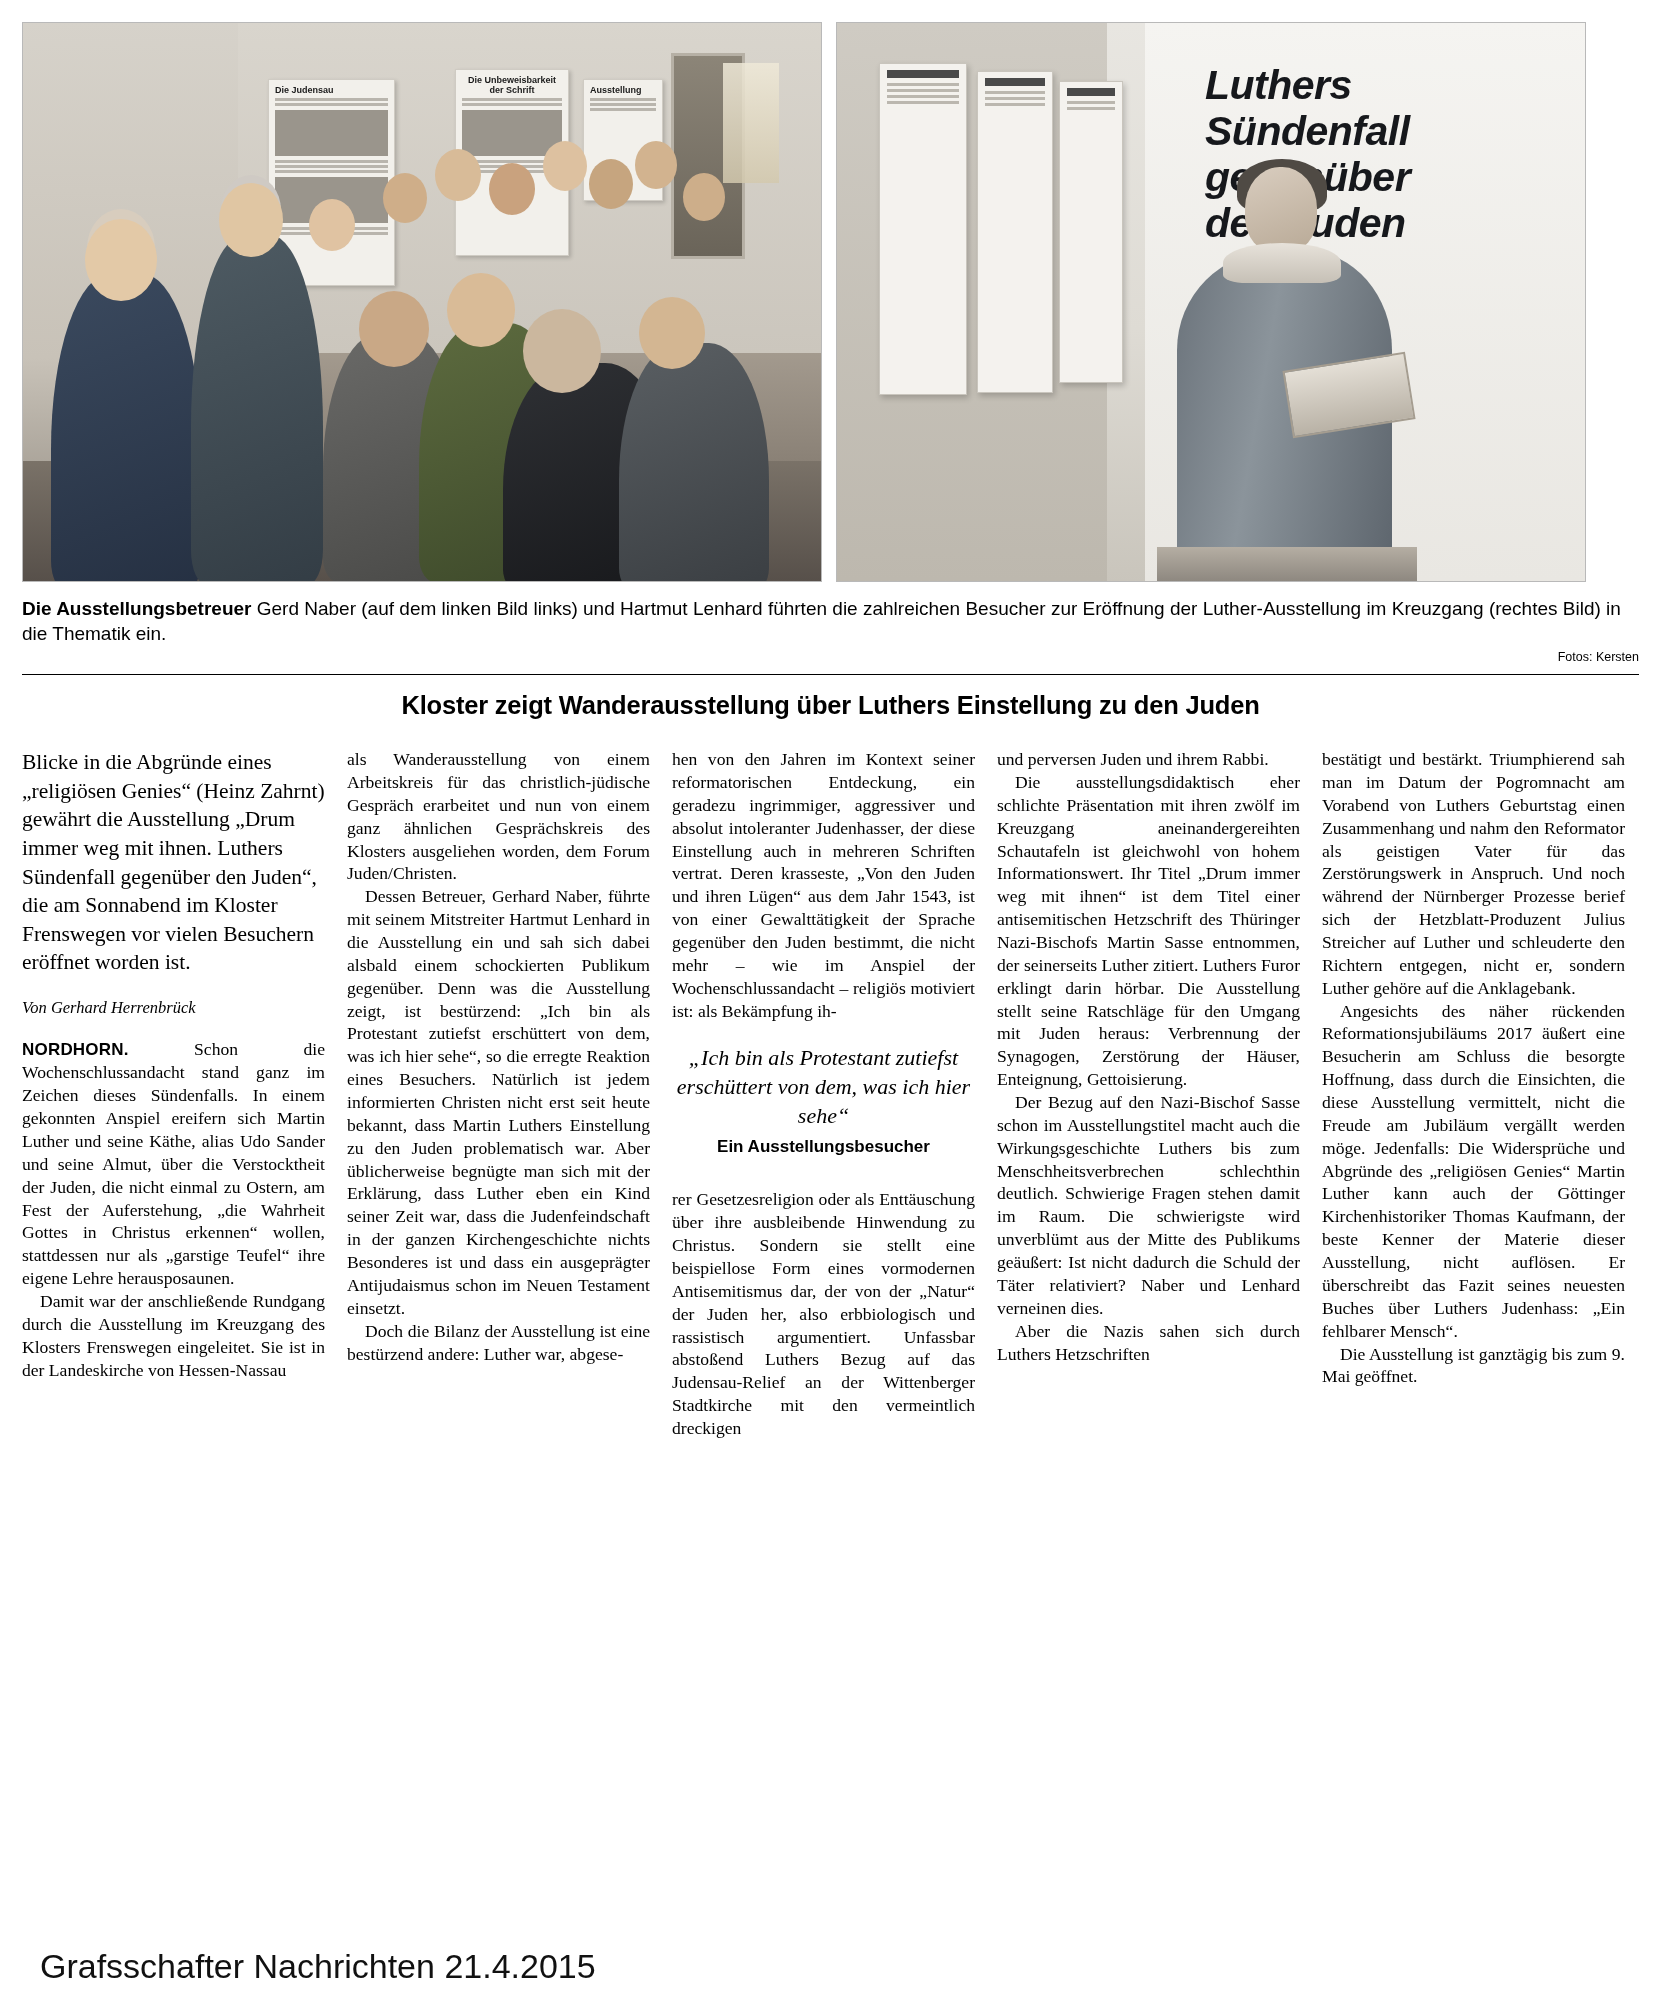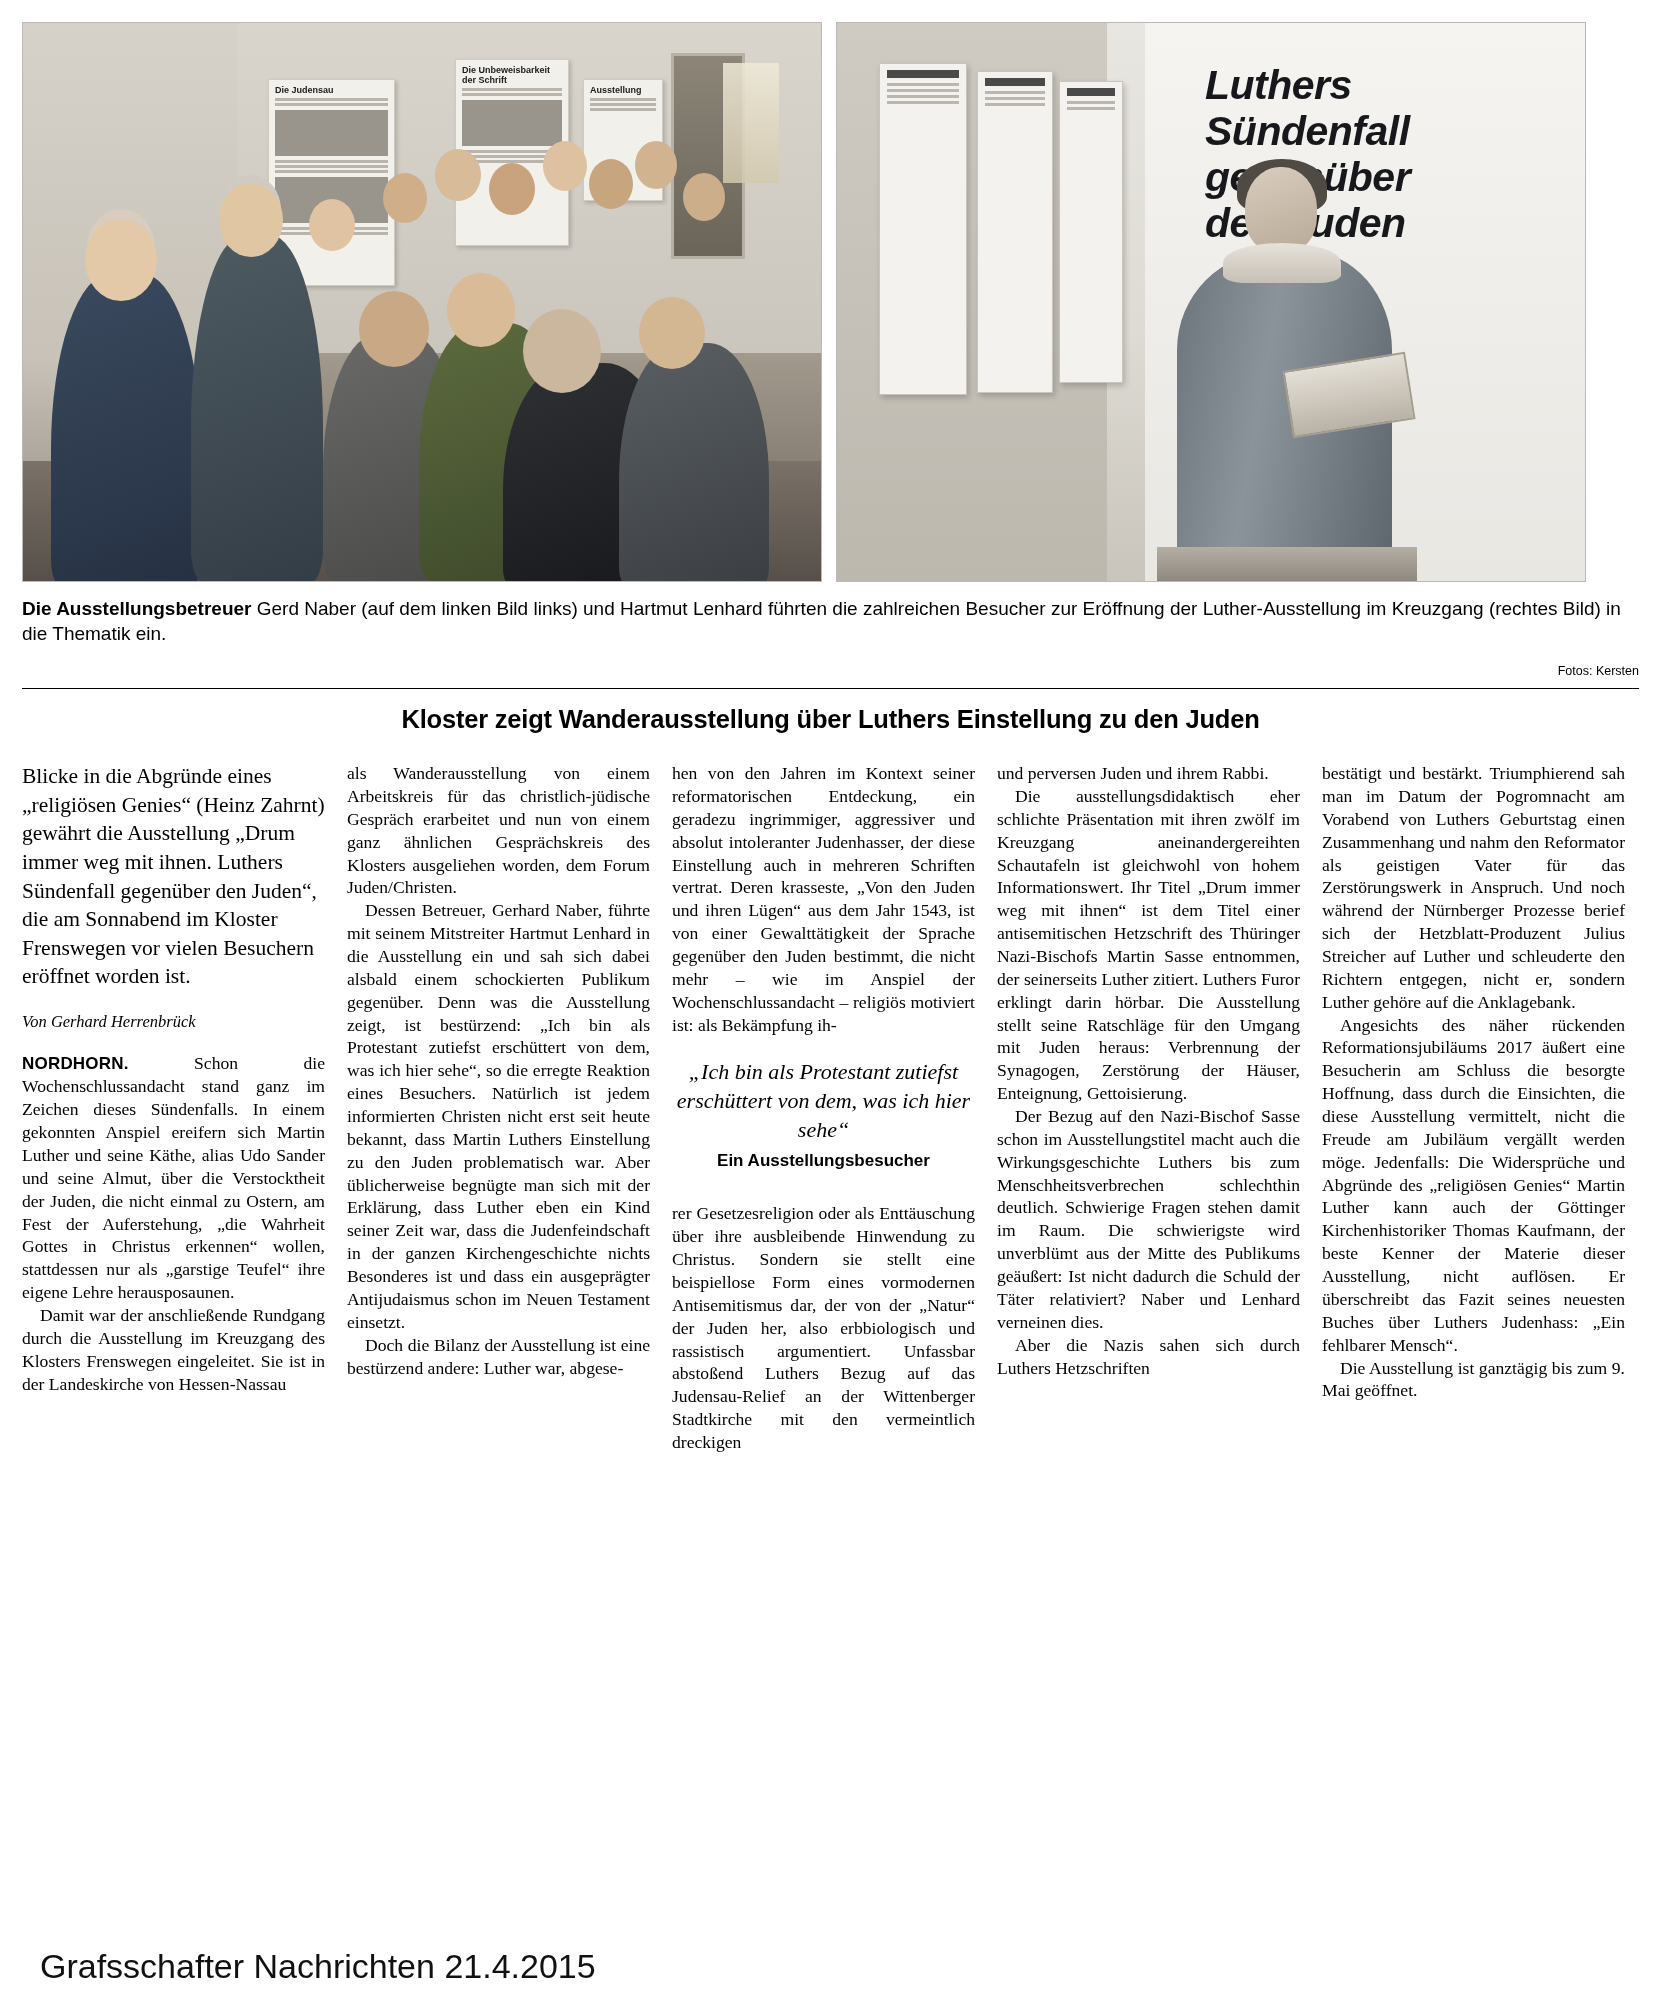--- a/index.html
+++ b/index.html
@@ -75,21 +75,21 @@
     height: 3px;
     background: #b9b5ad;
     margin-bottom: 2px;
   }
   .panel .pimg {
     margin: 4px 6px;
     height: 46px;
     background: #9a958c;
   }
   .panel.p1 { left: 245px; top: 56px; width: 125px; height: 205px; }
-  .panel.p2 { left: 432px; top: 36px; width: 112px; height: 185px; }
+  .panel.p2 { left: 432px; top: 46px; width: 112px; height: 185px; text-align: center; }
   .panel.p3 { left: 560px; top: 56px; width: 78px; height: 120px; }
   .doorway {
     position: absolute; left: 648px; top: 30px; width: 68px; height: 200px;
     background: linear-gradient(180deg,#8c8578,#6a6459);
     border: 3px solid #b6b0a5;
   }
   .window-glow {
     position: absolute; left: 700px; top: 40px; width: 56px; height: 120px;
     background: linear-gradient(180deg,#efe9d8,#d3c9ae);
     opacity: .85;
@@ -184,21 +184,21 @@
     font-family: "Liberation Sans", sans-serif;
     font-size: 19px;
     line-height: 1.32;
     color: #000;
   }
   .caption b { font-weight: bold; }
   .credit {
     font-family: "Liberation Sans", sans-serif;
     font-size: 12.5px;
     text-align: right;
-    margin-top: 18px;
+    margin-top: 4px;
   }
 
   .rule {
     border-top: 1px solid #000;
     margin: 10px 22px 0 22px;
   }
 
   
   .headline {
     text-align: center;

